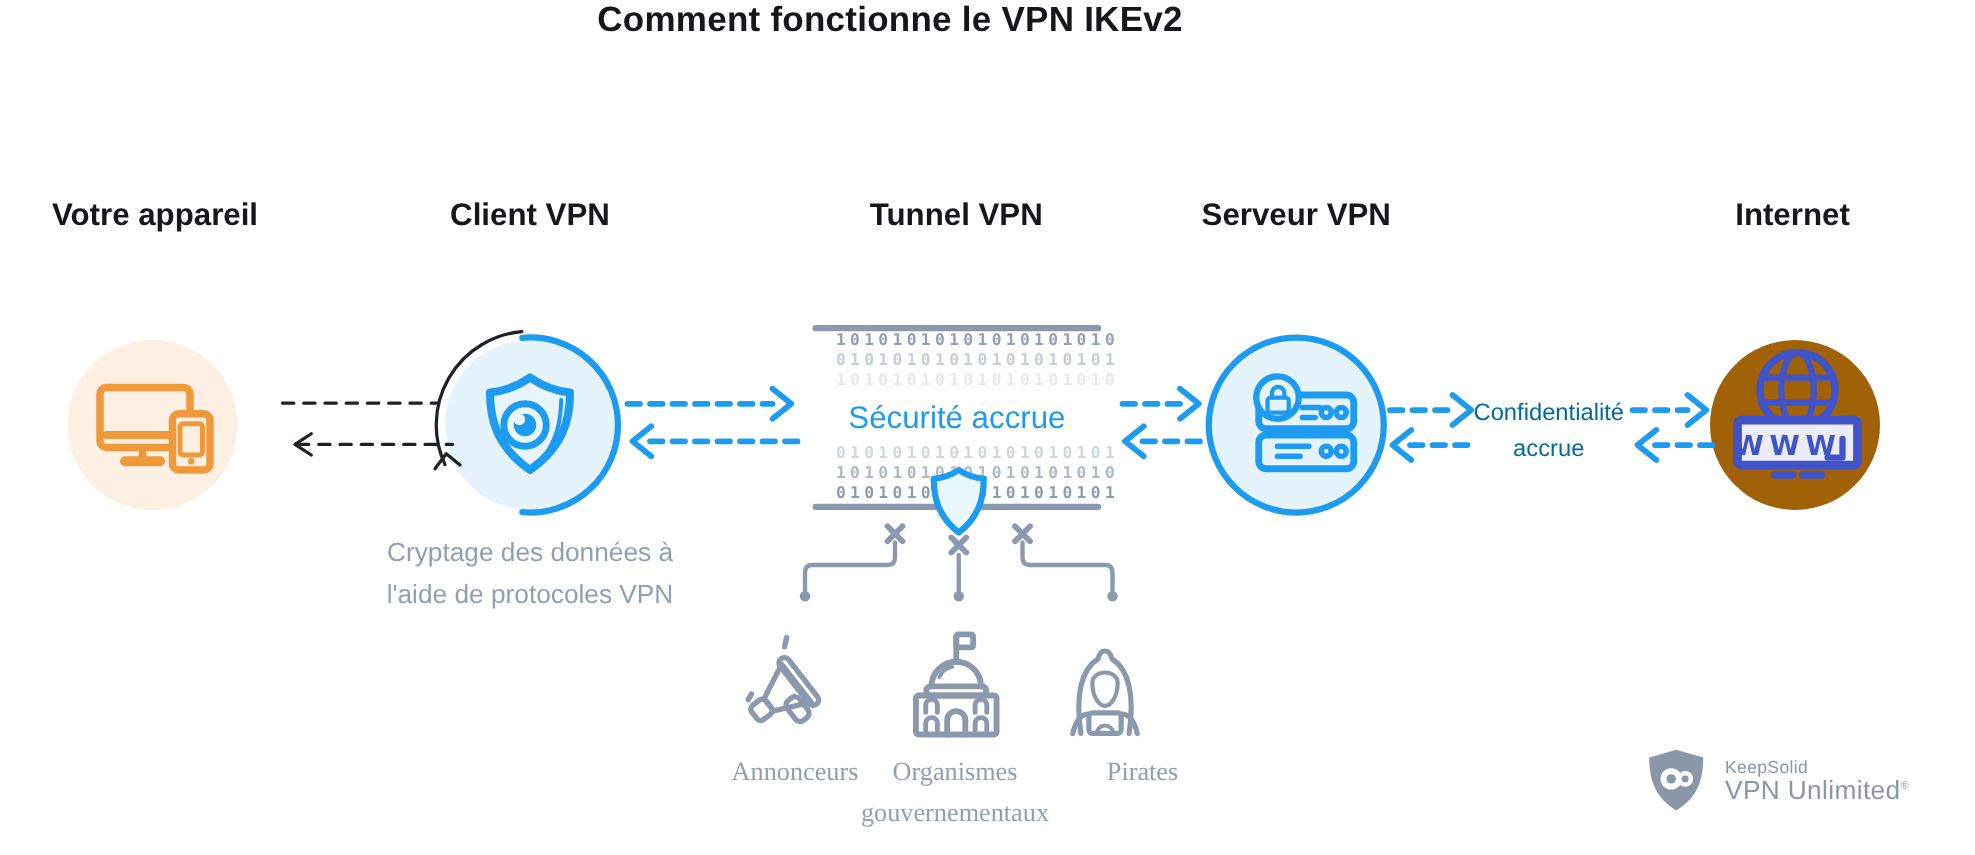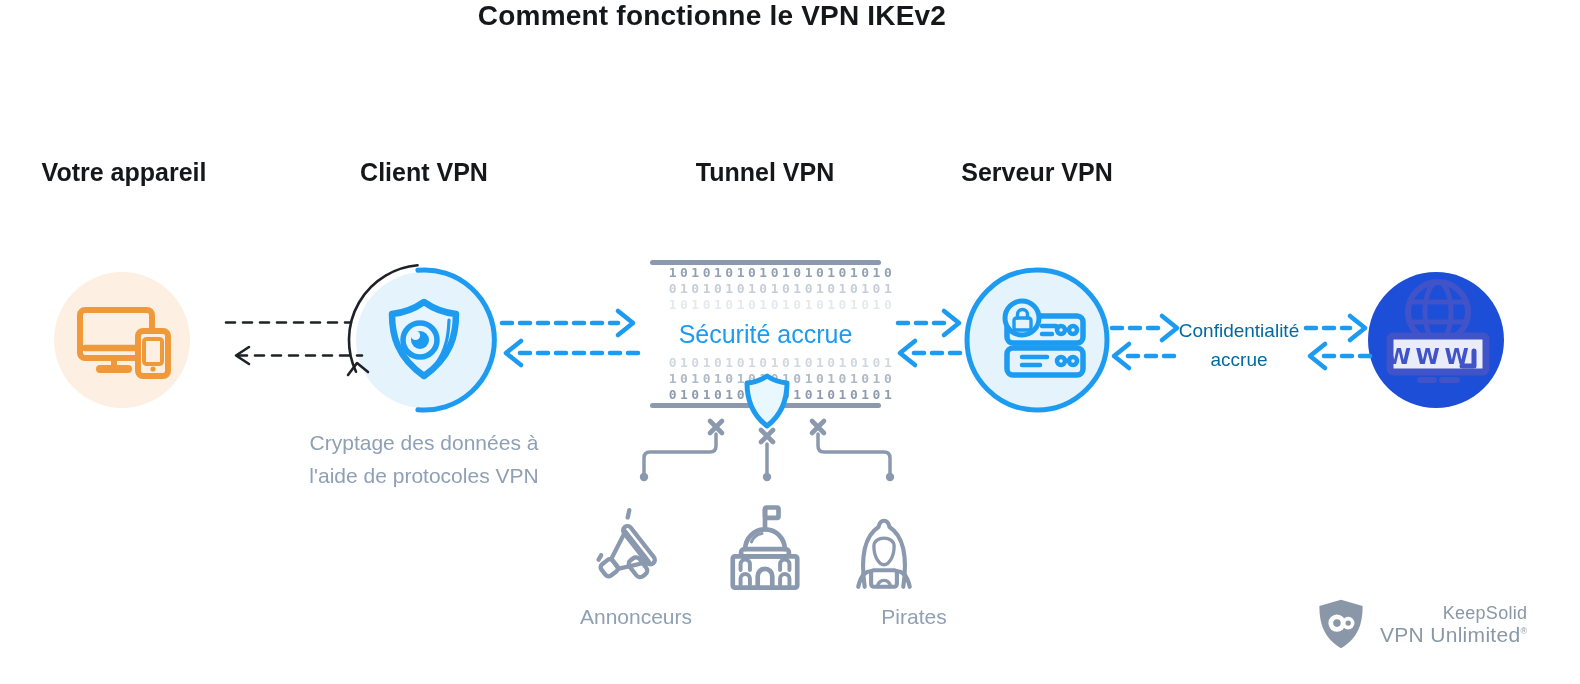--- a/index.html
+++ b/index.html
@@ -16,64 +16,65 @@
   .h-device{left:24px;width:200px;}
   .h-client{left:324px;width:200px;}
   .h-tunnel{left:665px;width:200px;}
   .h-server{left:937px;width:200px;}
   .h-internet{left:1334px;width:200px;}
 
   .circle{border-radius:50%;width:136px;height:136px;}
   .c-device{left:54px;top:272px;background:#FDF0E3;}
   .c-client{left:356px;top:272px;background:#E5F3FC;}
   .c-server{left:969px;top:272px;background:#E5F3FC;}
-  .c-internet{left:1368px;top:272px;background:#1d4ed8;}
+  .c-internet{left:1368px;top:272px;background:#a16207;}
   .circle svg{position:absolute;left:0;top:0;}
 
   
   .tunnel{left:650px;top:260px;width:231px;display:flex;flex-direction:column;align-items:center;}
   .tbar{width:231px;height:5px;border-radius:3px;background:#8A99AE;}
   .brow{width:231px;text-align:center;white-space:nowrap;overflow:hidden;
         font-family:"DejaVu Sans Mono",monospace;font-weight:700;font-size:13px;
         letter-spacing:3.5px;line-height:16px;color:#8C9CB0;margin-left:33px;}
   .op95{opacity:.95}.op50{opacity:.5}.op22{opacity:.22}.op40{opacity:.4}.op70{opacity:.7}.op100{opacity:1}
   .sec-text{width:231px;text-align:center;font-size:25px;color:#1C9BF0;line-height:42px;}
   .mini-shield{left:741px;top:372px;width:52px;height:58px;z-index:6;}
 
   .caption{color:#8FA0B5;font-size:21px;line-height:1.55;text-align:center;}
   .cap-client{left:294px;top:427px;width:260px;}
   .cap-server{left:897px;top:427px;width:280px;}
   .cap-privacy{left:1169px;top:317px;width:140px;color:#0369a1;font-size:19px;line-height:1.5;}
 
-  .threat-label{color:#8FA0B5;font-size:21px;line-height:1.55;text-align:center;top:601px;}
+  .threat-label{color:#8FA0B5;font-size:21px;line-height:1.55;text-align:center;top:601px;font-family:Liberation Serif, serif;}
   .tl-ads{left:556px;width:160px;}
   .tl-gov{left:664px;width:200px;}
   .tl-pirates{left:854px;width:120px;}
 
   .icon-gray{stroke:#8A99AE;fill:none;stroke-width:4.5;stroke-linecap:round;stroke-linejoin:round;}
 
   .brand{left:1314px;top:596px;display:flex;align-items:center;gap:12px;color:#8A97A8;}
   .brand-text{display:flex;flex-direction:column;line-height:1.15;padding-top:2px;}
-  .brand-company{font-size:18px;letter-spacing:.3px;text-align:right;}
+  .brand-company{font-size:14px;letter-spacing:.3px;}
   .brand-product{font-size:21px;letter-spacing:.3px;}
   .reg{font-size:9px;vertical-align:super;}
 
   svg text{font-family:"DejaVu Sans","Liberation Sans",sans-serif;}
 </style>
 </head>
 <body>
 
 <div id="stage">
 
   <div class="abs title">Comment fonctionne le VPN IKEv2</div>
 
   <div class="abs col-header h-client">Client VPN</div>
   <div class="abs col-header h-device">Votre appareil</div>
   <div class="abs col-header h-server">Serveur VPN</div>
   <div class="abs col-header h-tunnel">Tunnel VPN</div>
+  <div class="abs col-header h-internet">Internet</div>
 
   <div class="abs circle c-device">
     <svg width="136" height="136" viewBox="0 0 136 136">
       <g fill="none" stroke="#F0993B" stroke-width="6" stroke-linecap="round" stroke-linejoin="round">
         <rect x="26" y="38" width="72" height="48" rx="5"></rect>
         <line x1="31" y1="76" x2="83" y2="76" stroke-width="6.5"></line>
         <line x1="60" y1="87" x2="60" y2="94"></line>
         <line x1="46" y1="97" x2="74" y2="97" stroke-width="8"></line>
       </g>
       <rect x="84" y="59" width="30" height="45" rx="5" fill="#FDF0E3" stroke="#F0993B" stroke-width="6"></rect>
@@ -187,20 +188,21 @@
         <path d="M39 46 C39 34 61 34 61 46 C61 58 55 66 50 66 C45 66 39 58 39 46" stroke-width="3.6"></path>
         <path d="M22 90 C25 76 32 71 39 74"></path>
         <path d="M78 90 C75 76 68 71 61 74"></path>
         <rect x="36" y="72" width="28" height="18" rx="3" fill="#ffffff"></rect>
         <path d="M43 90 a7 7 0 0 1 14 0" stroke-width="3.6"></path>
       </g>
     </svg>
   </div>
 
   <div class="abs threat-label tl-ads">Annonceurs</div>
+  <div class="abs threat-label tl-gov">Organismes gouvernementaux</div>
   <div class="abs threat-label tl-pirates">Pirates</div>
 
   <svg class="abs" style="left:0;top:0;" width="1580" height="684" viewBox="0 0 1580 684">
 
     <g stroke="#1E2126" stroke-width="2.6" fill="none" stroke-linecap="round" stroke-linejoin="round">
       <line x1="226" y1="322.5" x2="351" y2="322.5" stroke-dasharray="9 8"></line>
       <line x1="238" y1="355.5" x2="362" y2="355.5" stroke-dasharray="9 8"></line>
       <path d="M249 347 L236 355.5 L249 364"></path>
       <path d="M417.5 265.3 A75 75 0 0 0 356 371.7"></path>
       <path d="M348 375 L357 363 L368 372"></path>

